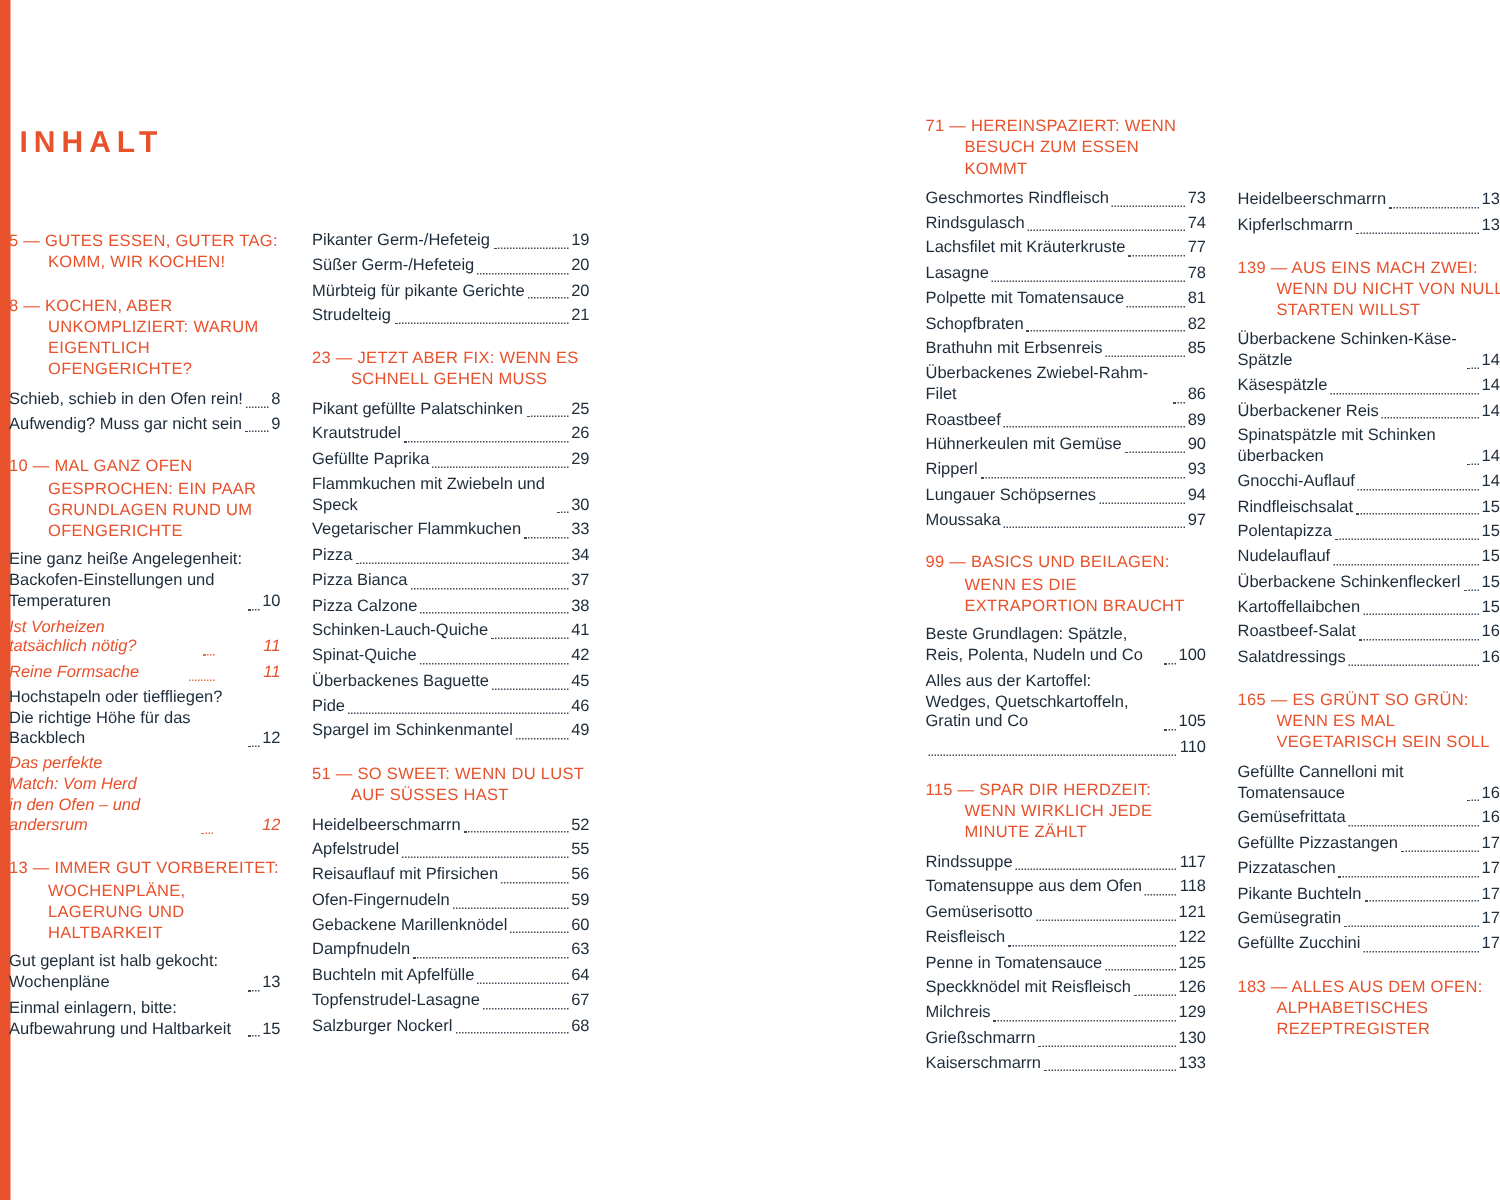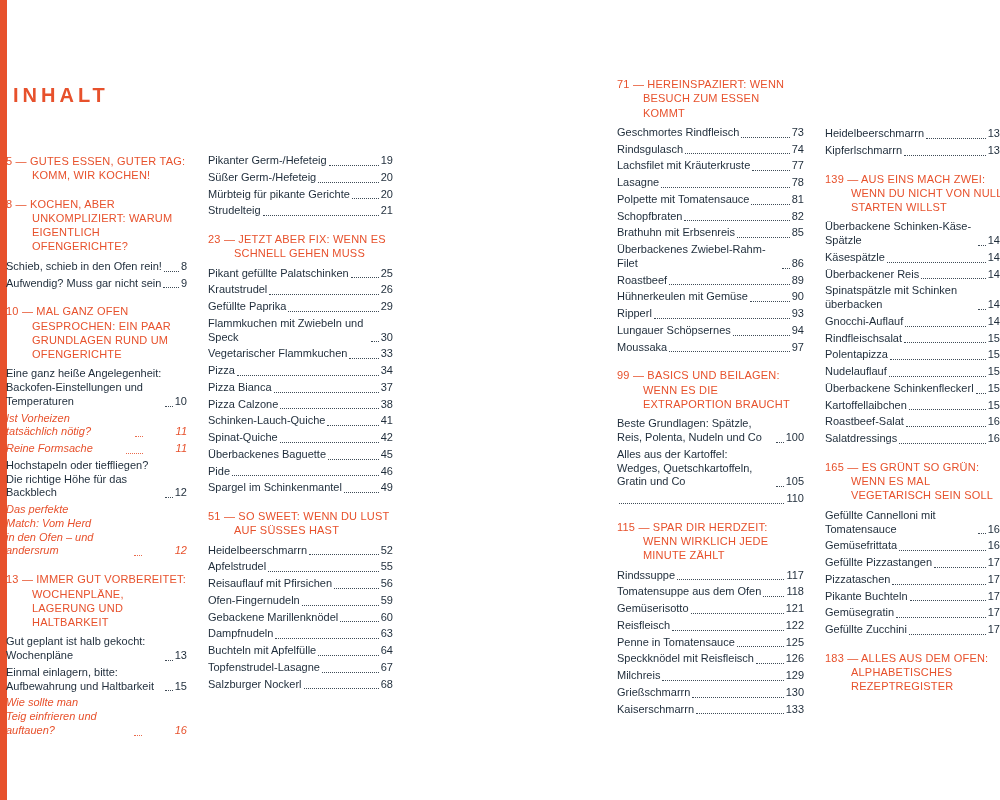--- a/index.html
+++ b/index.html
@@ -124,25 +124,20 @@
           <div class="entry">
             <span class="t">Gut geplant ist halb gekocht: Wochenpläne</span>
             <span class="fill"></span>
             <span class="pg">13</span>
           </div>
           <div class="entry">
             <span class="t">Einmal einlagern, bitte: Aufbewahrung und Haltbarkeit</span>
             <span class="fill"></span>
             <span class="pg">15</span>
           </div>
-          <div class="entry accent">
-            <span class="t">Wie sollte man Teig einfrieren und auftauen?</span>
-            <span class="fill"></span>
-            <span class="pg">16</span>
-          </div>
         </div>
       </div>
       <div class="col col2">
         <div class="section">
           <div class="entry">
             <span class="t">Pikanter Germ-/Hefeteig</span>
             <span class="fill"></span>
             <span class="pg">19</span>
           </div>
           <div class="entry">

